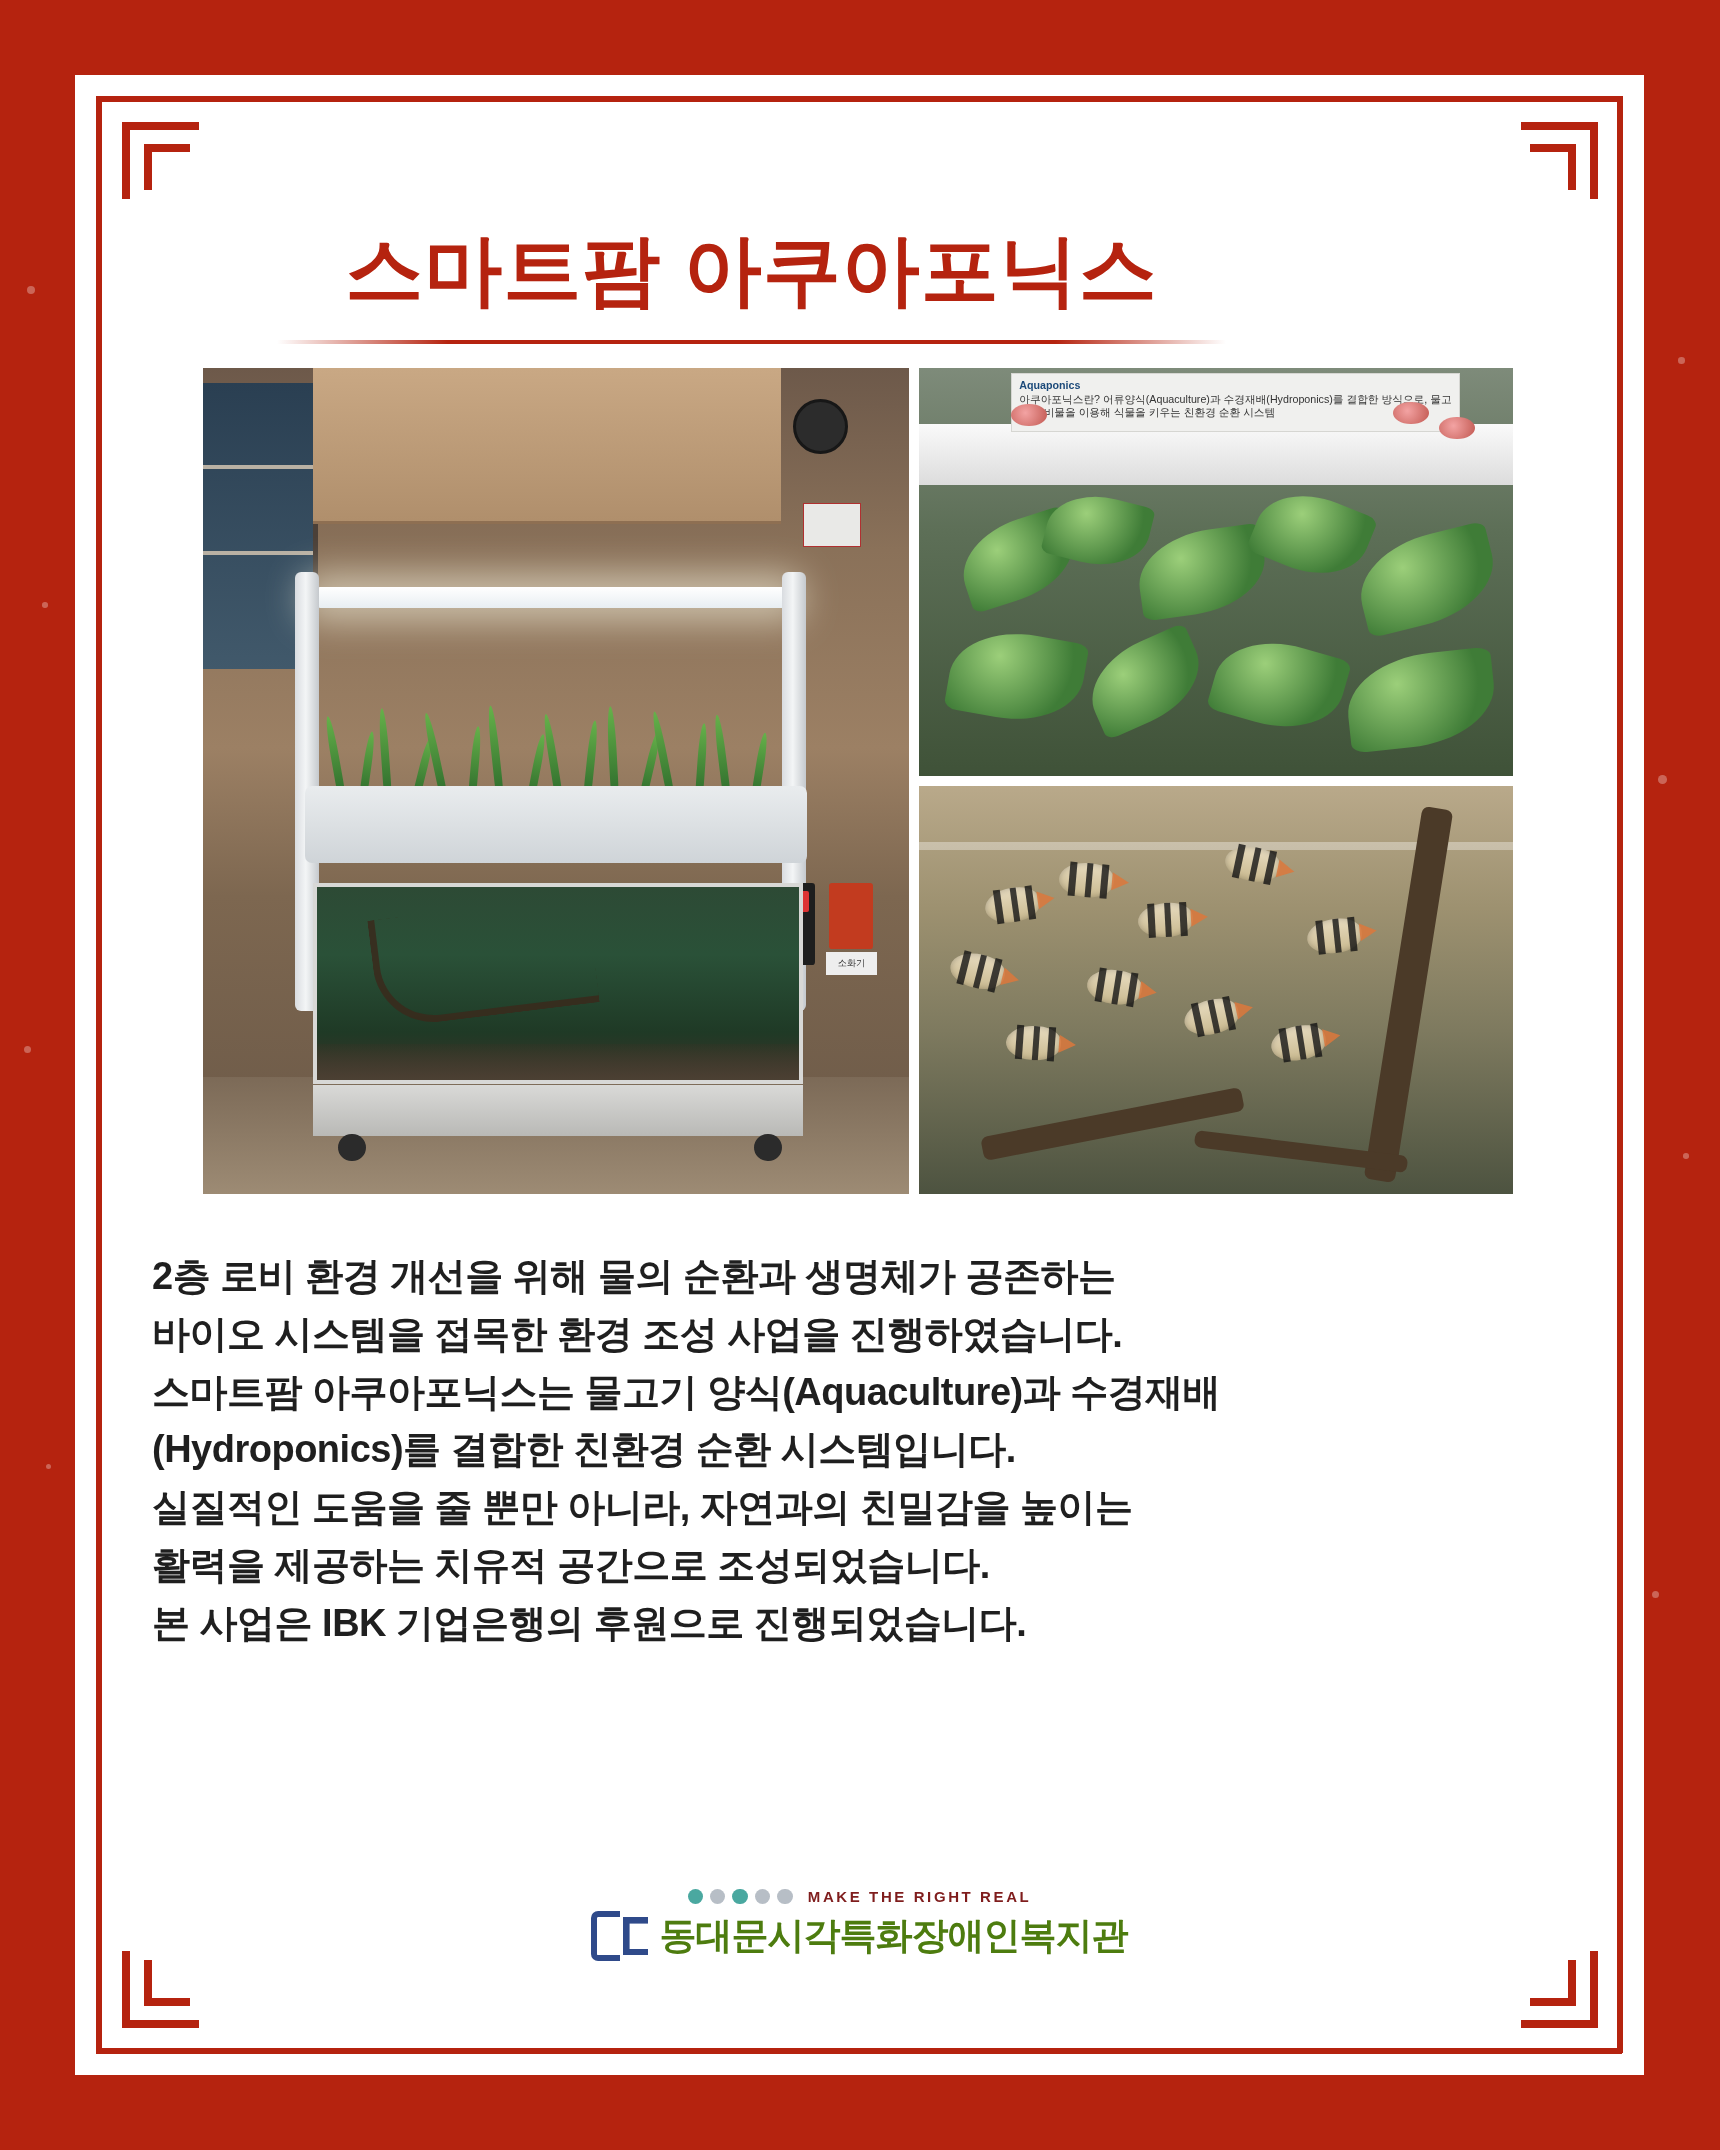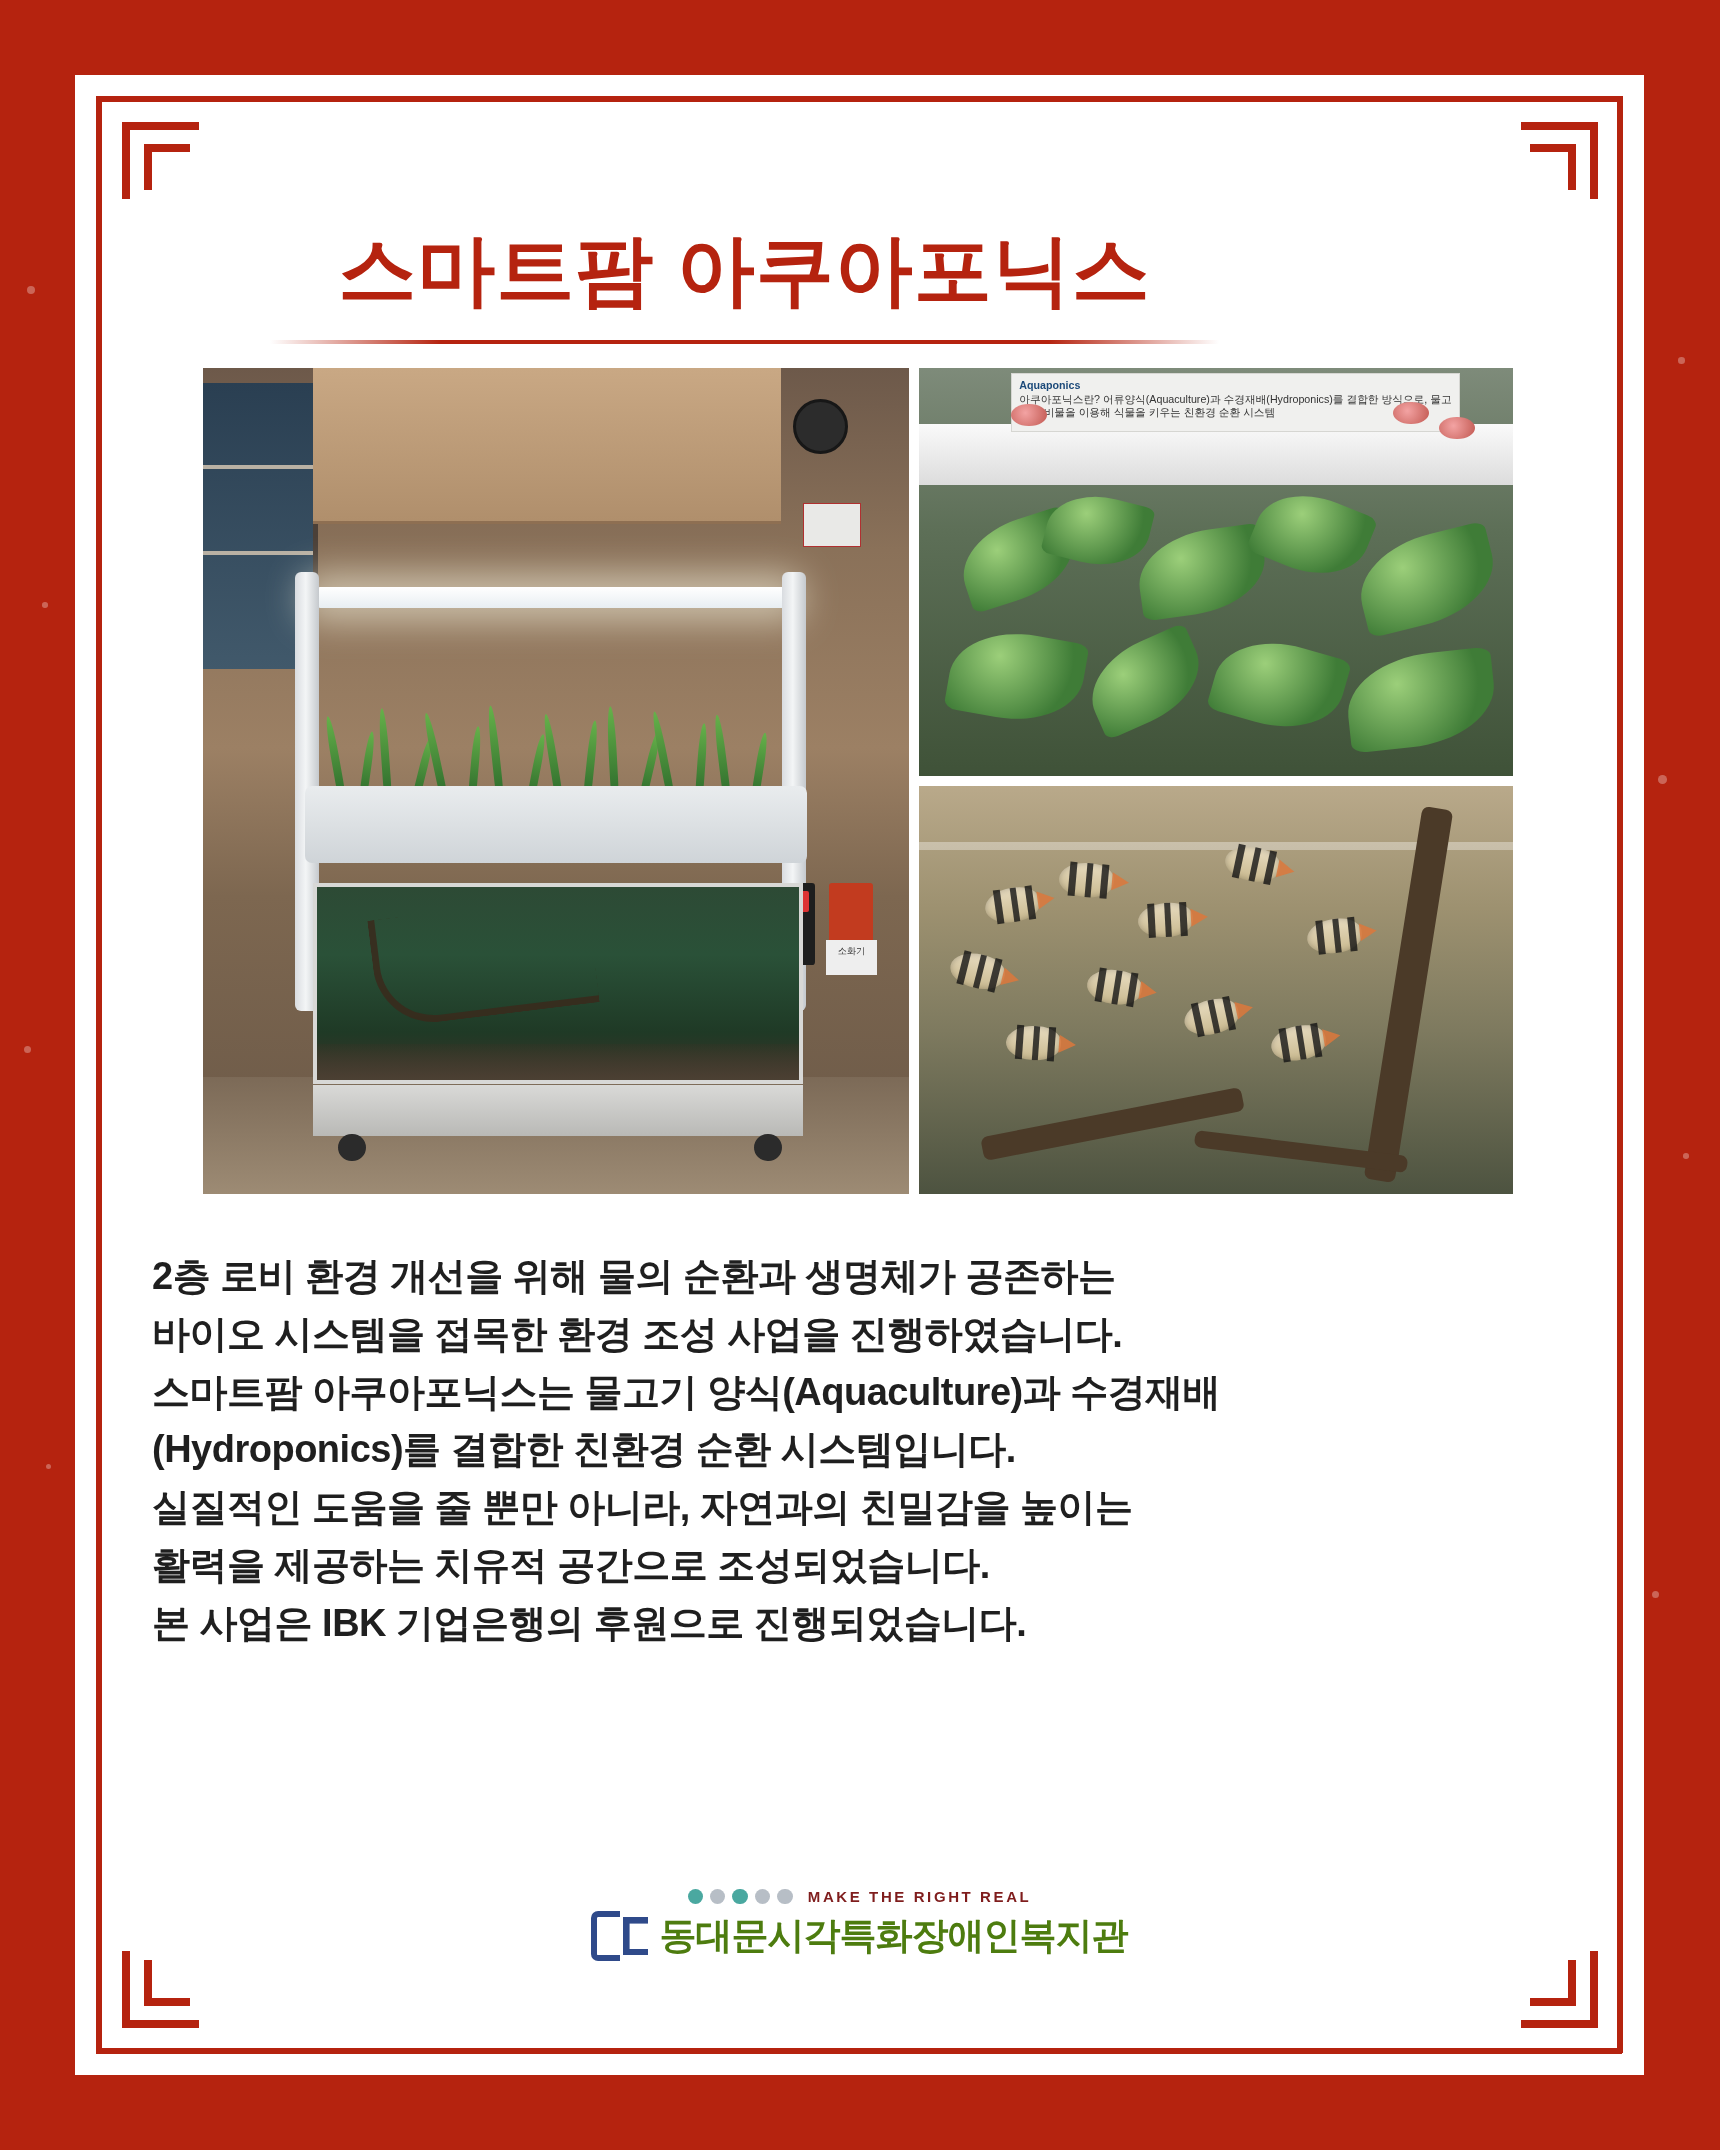--- a/index.html
+++ b/index.html
@@ -57,20 +57,21 @@
     background: #b5230f;
   }
 
   
   .title-wrap {
     position: absolute;
     left: 0;
     top: 153px;
     width: 1339px;
     text-align: center;
+    padding-left: 7px;
   }
   .title {
     font-size: 78px;
     font-weight: bold;
     color: #b5230f;
     letter-spacing: 1px;
     line-height: 1.1;
     margin: 0;
   }
   .title-rule {
@@ -148,21 +149,21 @@
   }
   .p1-sign {
     position: absolute; right: 48px; top: 135px; width: 56px; height: 42px;
     background: #e9e9e7; border: 1.5px solid #b03030;
   }
   .p1-ext {
     position: absolute; right: 36px; bottom: 245px; width: 44px; height: 66px;
     background: #c23b1f; border-radius: 3.1px;
   }
   .p1-extlabel {
-    position: absolute; right: 32px; bottom: 219px; width: 51px; height: 35px;
+    position: absolute; right: 32px; bottom: 219px; width: 51px; height: 23px;
     background: #eee; font-size: 9.2px; color: #333; text-align: center; line-height: 22.4px;
   }
   .p1-lamp {
     position: absolute; left: 112px; top: 219px; width: 474px; height: 21.4px;
     background: linear-gradient(to bottom, #ffffff, #e8eef2);
     border-radius: 5.1px;
     box-shadow: 0 0 36px 13.3px rgba(255,255,235,0.55);
   }
   .p1-post-l, .p1-post-r {
     position: absolute; top: 204px; width: 23.5px; height: 439px;

